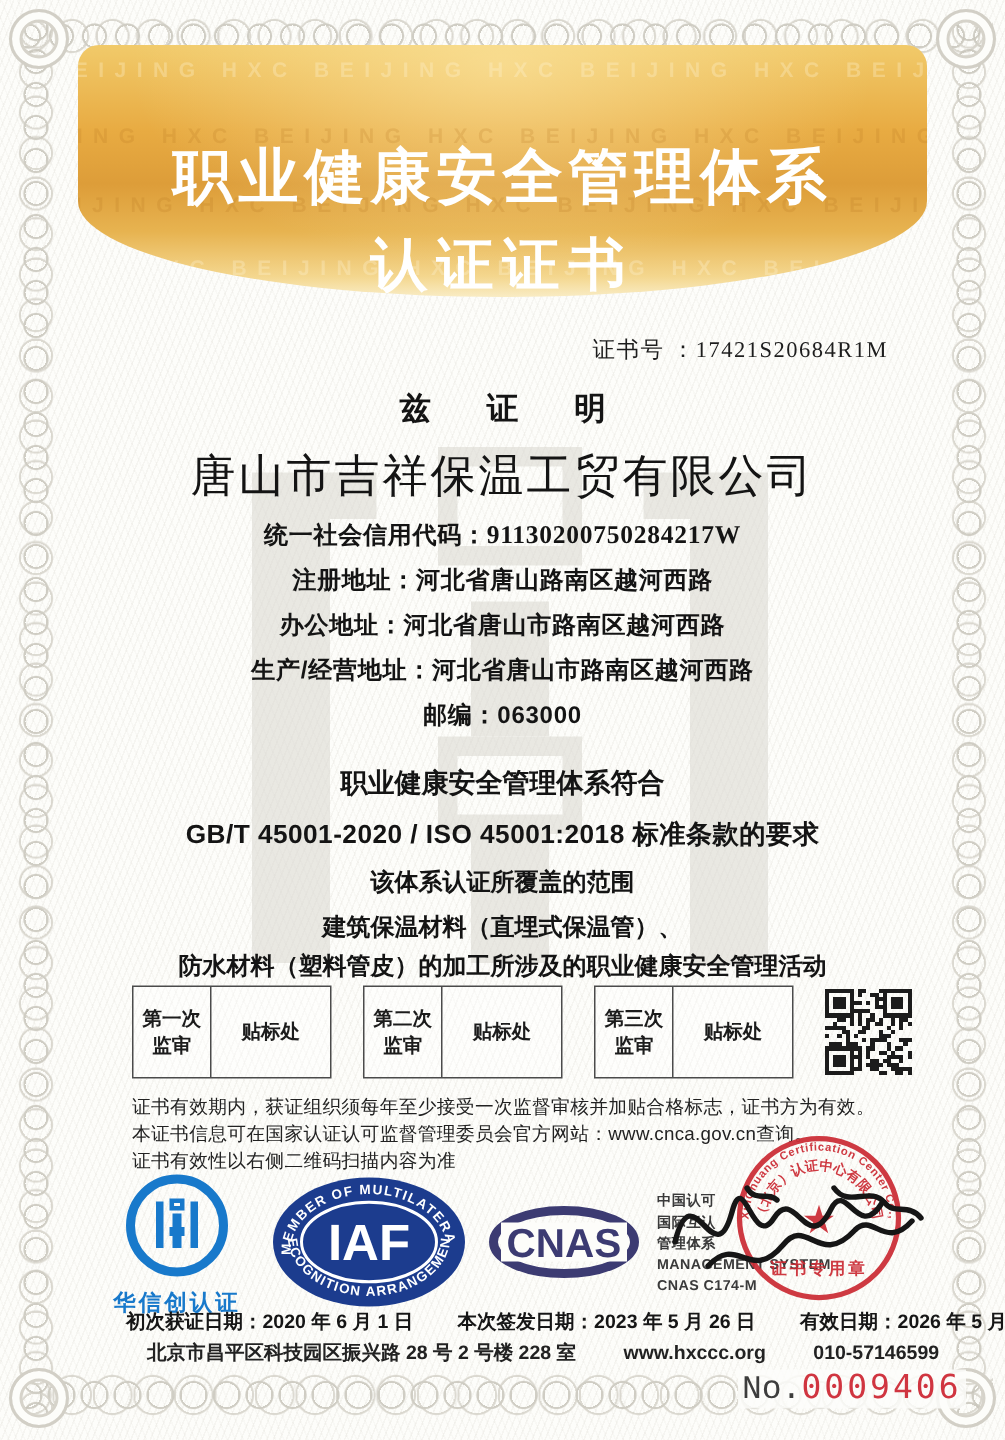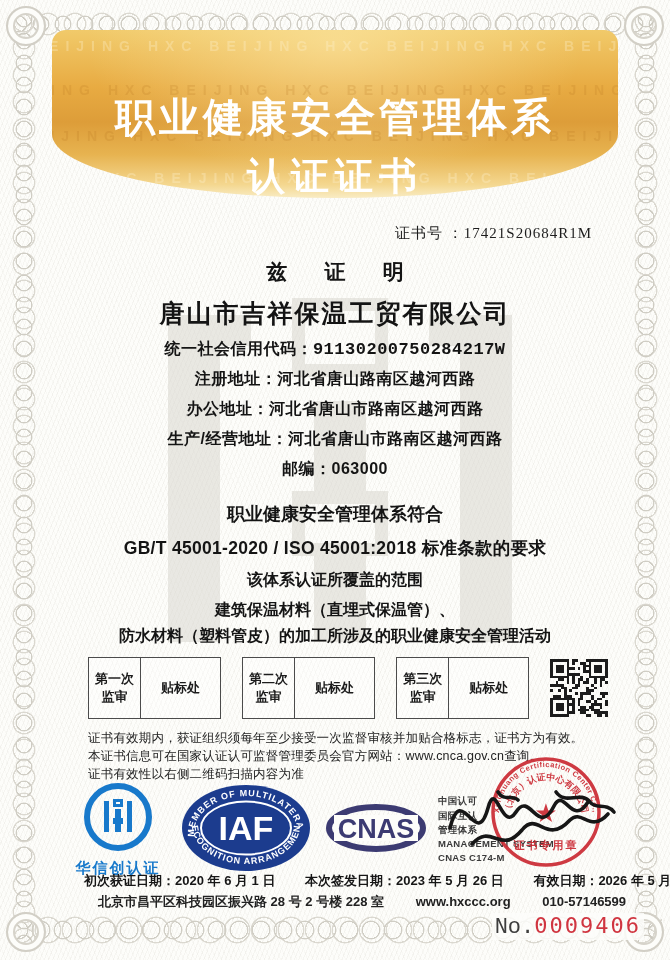--- a/index.html
+++ b/index.html
@@ -63,23 +63,23 @@
   .watermark .stub-l { position:absolute; left:15%; top:5%; width:9%; height:9%; background:currentColor; }
   .watermark .stub-r { position:absolute; right:15%; top:5%; width:9%; height:9%; background:currentColor; }
   .watermark .box-top { position:absolute; left:36%; top:0; width:28%; height:23%; border:13px solid; background:transparent; }
   .watermark .bar-c1 { position:absolute; left:42.5%; top:30%; width:15%; height:26%; background:currentColor; }
   .watermark .box-c { position:absolute; left:36%; top:56%; width:28%; height:19%; border:13px solid; background:transparent; }
   .watermark .bar-c2 { position:absolute; left:42.5%; top:75%; width:15%; height:25%; background:currentColor; }
 
   
   .statement { position:absolute; z-index:2; left:60px; right:60px; top:258px; text-align:center; color:#141414; }
   .certify { font-size:21px; font-weight:600; letter-spacing:16px; text-indent:16px; }
-  .company { margin-top:11px; font-family:"Liberation Sans",sans-serif; font-size:25px; font-weight:700; letter-spacing:2px; }
+  .company { margin-top:11px; font-family:"Liberation Sans",sans-serif; font-size:30px; font-weight:400; letter-spacing:2px; }
   .info-line { margin-top:9px; font-family:"Liberation Sans",sans-serif; font-size:16px; font-weight:700; letter-spacing:.5px; }
-  .info-line .val { font-family:Liberation Mono, monospace; font-weight:700; }
+  .info-line .val { font-family:Liberation Serif, serif; font-weight:700; }
   .info-line.code .val { font-size:17px; }
   .compliance { margin-top:22px; font-family:"Liberation Sans",sans-serif; font-weight:700; }
   .comp-intro { font-size:18px; }
   .comp-standard { margin-top:10px; font-size:17.5px; font-weight:800; letter-spacing:.3px; }
   .comp-scope-title { margin-top:10px; font-size:16px; }
   .comp-scope1 { margin-top:9px; font-size:16px; }
   .comp-scope2 { margin-top:5px; font-size:16px; }
 
   
   .audit-row { position:absolute; z-index:2; left:88px; right:62px; top:657px; display:flex; align-items:center; gap:21px; }

